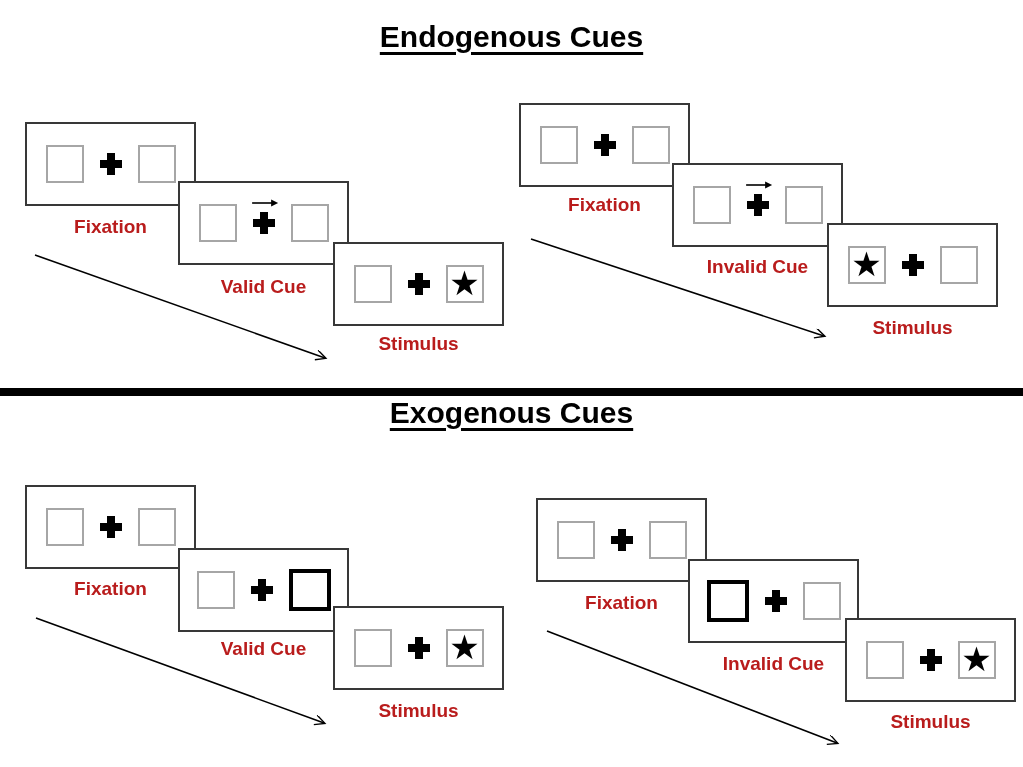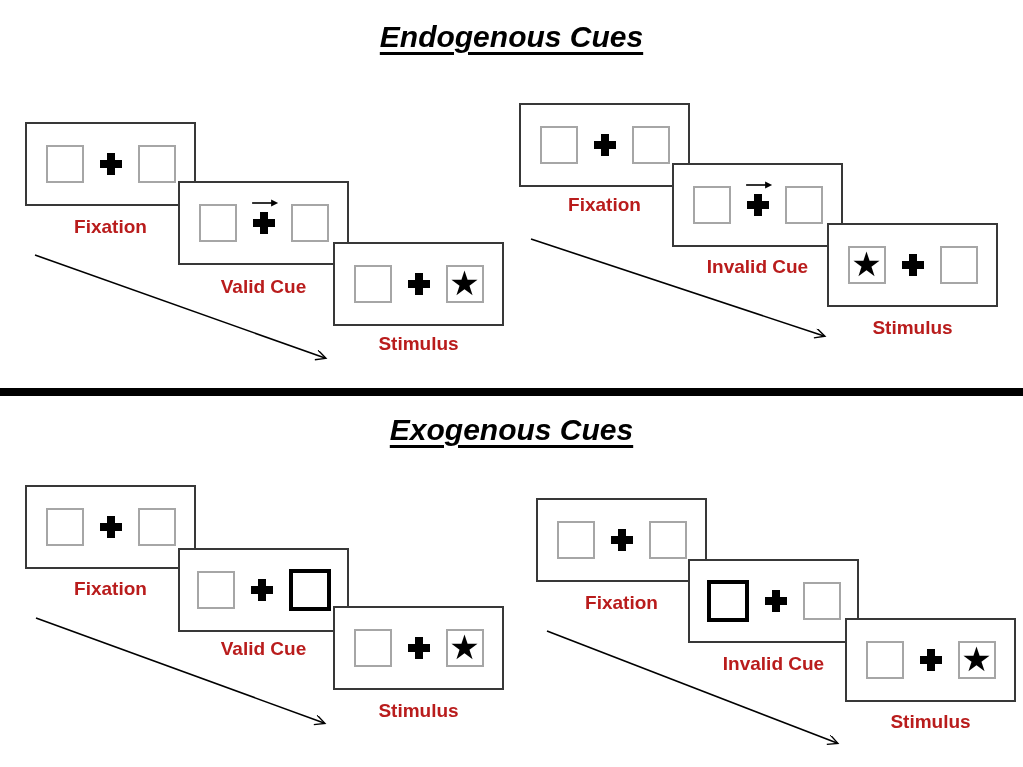--- a/index.html
+++ b/index.html
@@ -3,21 +3,21 @@
 <meta charset="utf-8">
 <style>
   html,body{margin:0;padding:0;background:#fff;}
   .canvas{
     position:relative;width:1023px;height:767px;background:#ffffff;
     font-family:"Liberation Sans",sans-serif;overflow:hidden;
   }
   .section-title{
     position:absolute;left:0;right:0;text-align:center;margin:0;
     font-size:30px;font-weight:700;color:#000;
-    text-decoration:underline;text-decoration-thickness:3px;text-underline-offset:5px;font-style:italic;
+    text-decoration:underline;text-decoration-thickness:3px;text-underline-offset:5px;
   }
   .divider{position:absolute;left:0;width:1023px;height:8px;background:#000;}
   .panel{
     position:absolute;width:171px;height:84px;background:#fff;
     border:2px solid #383838;box-sizing:border-box;
     display:flex;align-items:center;justify-content:center;gap:14px;
   }
   .sq{
     width:38px;height:38px;border:2px solid #a6a6a6;background:#fff;
     box-sizing:border-box;flex:0 0 auto;
@@ -106,21 +106,21 @@
     </div>
     <div class="center">
         <div class="plus"></div>
       </div>
     <div class="sq"></div>
   </div>
   <div class="plabel" style="left:827px;top:317px">Stimulus</div>
 
   <div class="divider" style="top:388px"></div>
 
-  <h1 class="section-title" style="top:413px">Exogenous Cues</h1>
+  <h1 class="section-title" style="top:396px">Exogenous Cues</h1>
 
   <div class="panel z10" style="left:25px;top:485px">
     <div class="sq"></div>
     <div class="center">
         <div class="plus"></div>
       </div>
     <div class="sq"></div>
   </div>
   <div class="plabel" style="left:25px;top:578px">Fixation</div>
 

